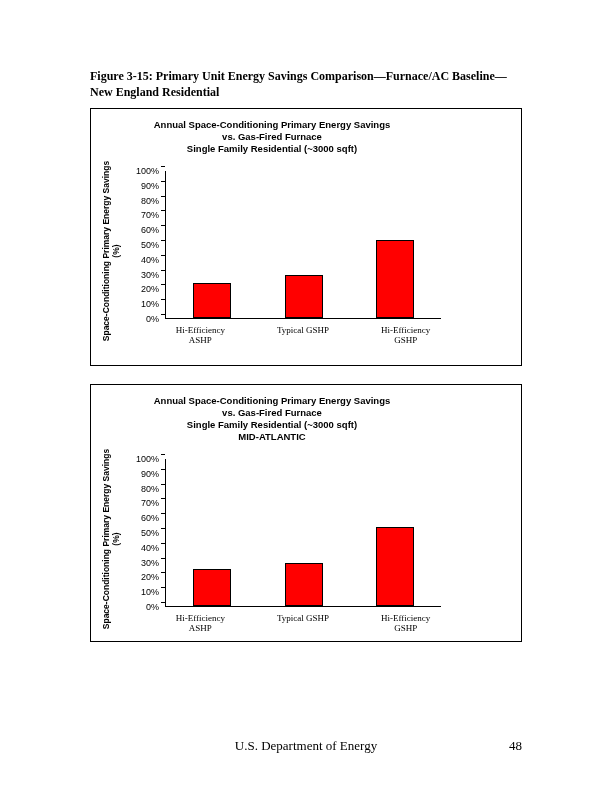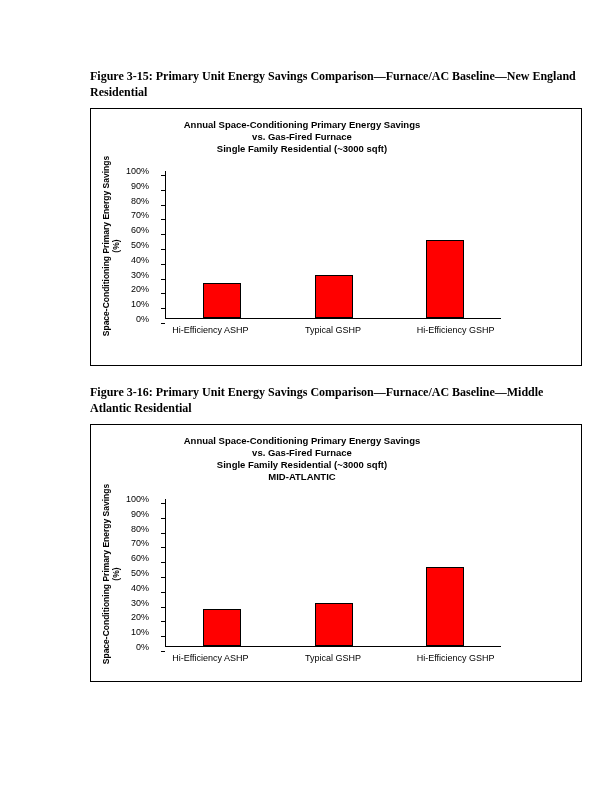--- a/index.html
+++ b/index.html
@@ -5,21 +5,21 @@
   * { margin:0; padding:0; box-sizing:border-box; }
   html, body { width:612px; height:792px; }
   body {
     background:#ffffff;
     color:#000000;
     font-family:"Liberation Serif", serif;
     position:relative;
     overflow:hidden;
   }
   .page { position:absolute; inset:0; background:#ffffff; }
-  .content { position:absolute; left:90px; top:68px; width:492px; }
+  .content { position:absolute; left:90px; top:68px; width:432px; }
 
   .caption {
     font-family:"Liberation Serif", serif;
     font-weight:bold;
     font-size:12px;
     line-height:16px;
   }
 
   .figure-block + .figure-block { margin-top:18px; }
 
@@ -50,38 +50,38 @@
   }
 
   .plot-col { flex:1; padding-right:70px; }
   .plot-row { display:flex; }
   .y-ticks {
     width:40px; flex:none; position:relative; height:148px;
     font-family:"Liberation Sans", sans-serif; font-size:9px;
   }
   .y-tick {
     position:absolute; right:0; transform:translateY(-50%);
-    display:flex; align-items:flex-end;gap:10px;
+    display:flex; align-items:flex-start;
   }
   .y-tick-text { padding-right:2px; }
   .y-tick-mark { width:4px; height:1px; background:#000; }
 
   .plot-area {
     flex:1; height:148px;
     border-left:1px solid #000;
     border-bottom:1px solid #000;
     display:flex; align-items:flex-end;
     background:#fff;
   }
   .bar-slot { flex:1; height:100%; display:flex; justify-content:center; align-items:flex-end; }
   .bar { width:38px; background:#FF0000; border:1px solid #000; }
 
   .x-labels {
     display:flex; margin-left:40px; margin-top:6px;
-    font-family:Liberation Sans, sans-serif; font-size:9px;gap:32px;
+    font-family:Liberation Serif, serif; font-size:9px;gap:32px;
   }
   .x-label { flex:1; text-align:center; }
 
   .footer {
     position:absolute; left:90px; right:90px; top:738px;
     font-family:"Liberation Serif", serif; font-size:13px;
   }
   .footer-center { text-align:center; }
   .footer-page { position:absolute; right:0; top:0; }
 </style>
@@ -170,21 +170,20 @@
                 <div class="x-label">Hi-Efficiency ASHP</div>
                 <div class="x-label">Typical GSHP</div>
                 <div class="x-label">Hi-Efficiency GSHP</div>
               </div>
           </div>
         </div>
       </div>
     </div>
 
     <div class="figure-block">
-      <p class="caption">Figure 3-16: Primary Unit Energy Savings Comparison—Furnace/AC Baseline—Middle Atlantic Residential</p>
       <div class="chart-frame">
         <div class="chart-title">
           <div>Annual Space-Conditioning Primary Energy Savings</div>
           <div>vs. Gas-Fired Furnace</div>
           <div>Single Family Residential (~3000 sqft)</div>
           <div>MID-ATLANTIC</div>
         </div>
         <div class="chart-body">
           <div class="ylabel">
             <div class="ylabel-rot">
@@ -257,13 +256,17 @@
                 <div class="x-label">Typical GSHP</div>
                 <div class="x-label">Hi-Efficiency GSHP</div>
               </div>
           </div>
         </div>
       </div>
     </div>
 
   </div>
 
+  <div class="footer">
+    <div class="footer-center">U.S. Department of Energy</div>
+    <div class="footer-page">48</div>
+  </div>
 </div>
 
 </body></html>

